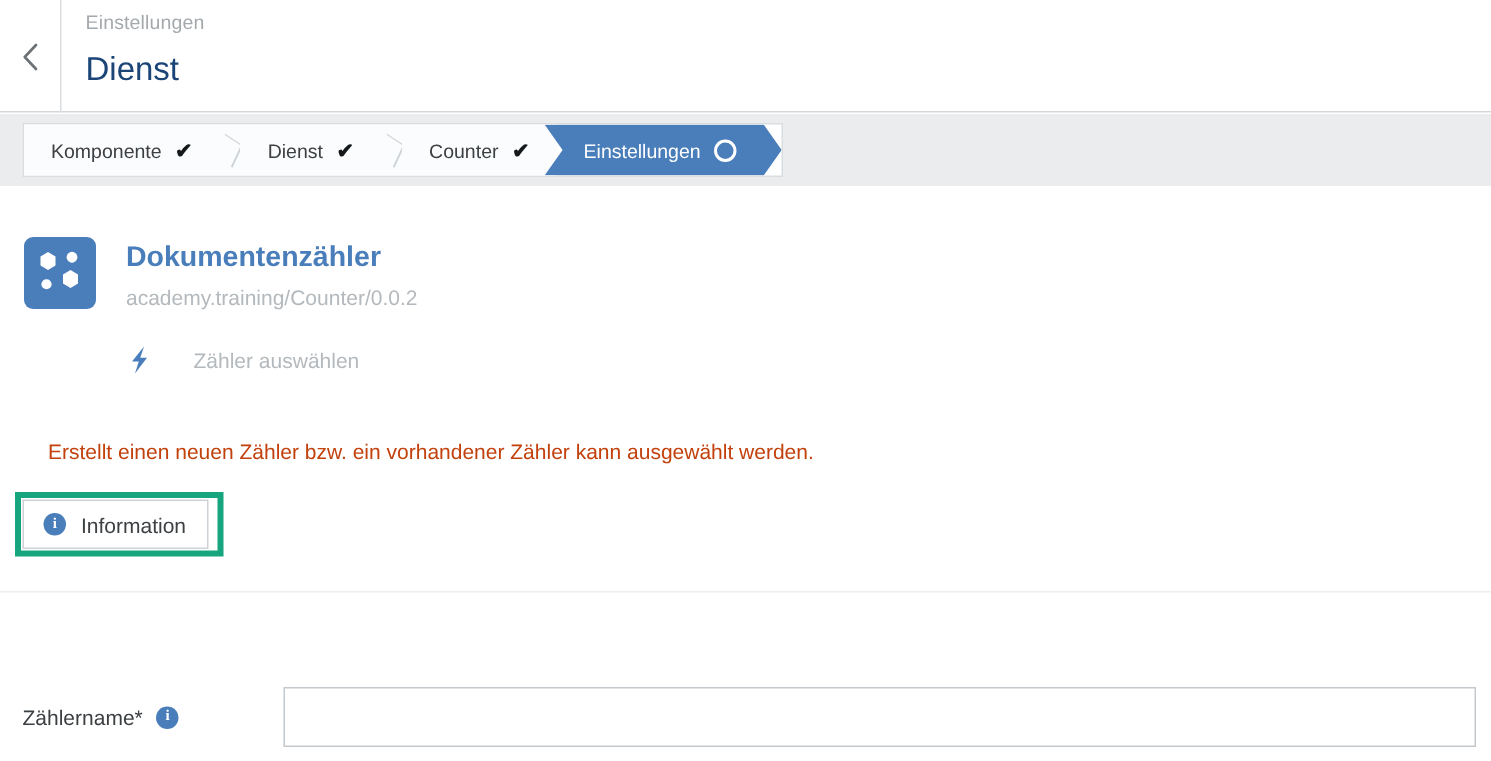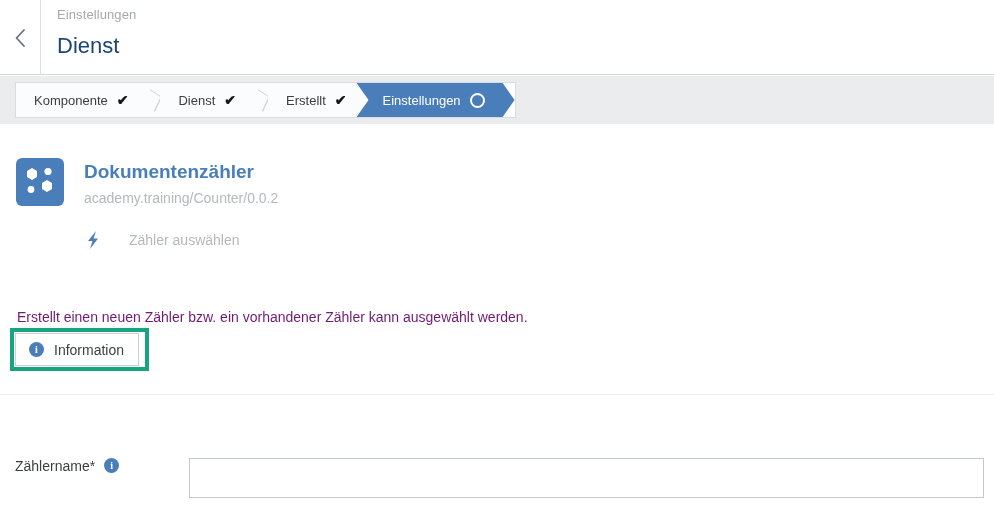--- a/index.html
+++ b/index.html
@@ -167,25 +167,24 @@
     display: flex;
     align-items: center;
     gap: 28px;
     cursor: pointer;
   }
   .bolt-icon { width: 16px; height: 20px; display: block; }
   .select-label { font-size: 14px; color: #b4b9bd; }
 
   .desc-text {
     position: absolute;
-    left: 17px; top: 167px;
-    font-size: 14px;
-    color: #701a75;
+    left: 32px; top: 167px;
+    font-size: 14px;
+    color: #c2410c;
     line-height: 20px;
-    margin-top: 16px;
   }
 
   .info-button {
     position: absolute;
     left: 15px; top: 209px;
     height: 33px;
     display: flex;
     align-items: center;
     gap: 10px;
     padding: 0 14px 0 13px;
@@ -228,20 +227,21 @@
   .form-row {
     position: absolute;
     left: 0; top: 334px;
     width: 994px; height: 40px;
   }
   .form-label-wrap {
     position: absolute;
     left: 15px; top: 0;
     height: 40px;
     display: flex;
+    align-items: center;
     gap: 9px;
   }
   .form-label { font-size: 14px; color: #3c4043; }
   .form-input {
     position: absolute;
     left: 189px; top: 0;
     width: 795px; height: 40px;
     border: 1px solid #c4c9cd;
     background: #ffffff;
     font-size: 14px;
@@ -280,21 +280,21 @@
       </div>
       <div class="wsep"></div>
 
       <div class="wstep">
         <span>Dienst</span>
         <span class="chk">✔</span>
       </div>
       <div class="wsep"></div>
 
       <div class="wstep">
-        <span>Erstellt</span>
+        <span>Counter</span>
         <span class="chk">✔</span>
       </div>
 
       <div class="wstep active">
         <span>Einstellungen</span>
         <span class="ring"></span>
       </div>
 
 
     </div>

